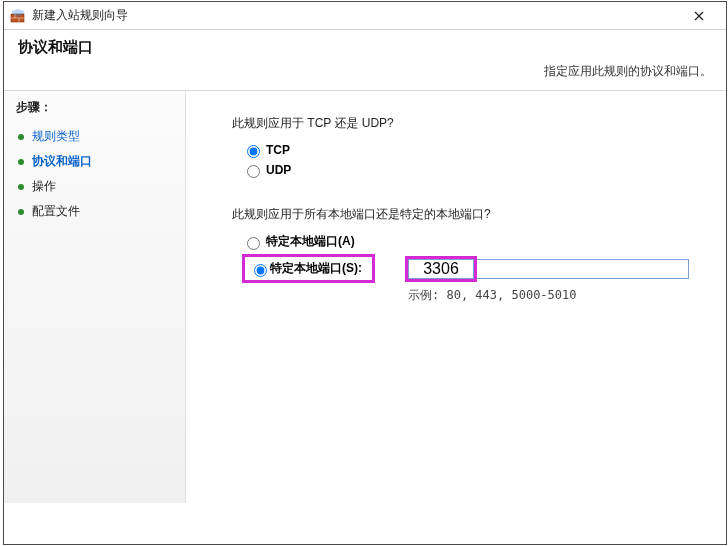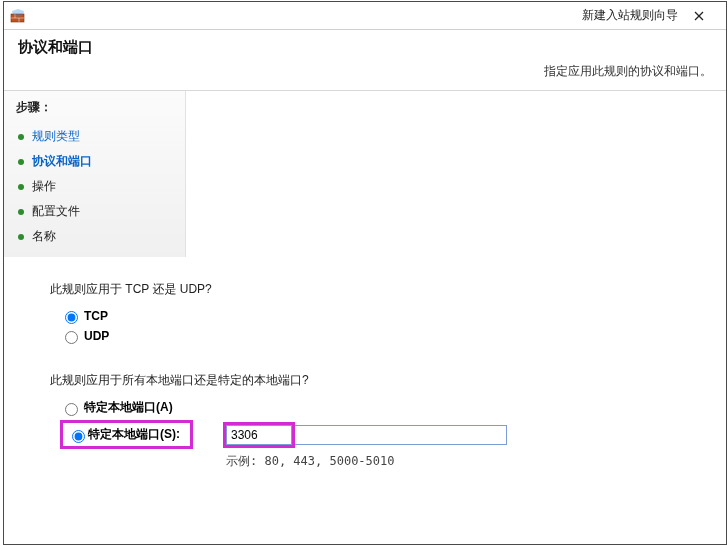--- a/index.html
+++ b/index.html
@@ -11,21 +11,20 @@
     margin: 1px 0 0 3px;
     background: #ffffff;
     border: 1px solid #4a4a4a;
   }
   .titlebar {
     height: 28px;
     display: flex;
     align-items: center;
     padding: 0 6px;
     border-bottom: 1px solid #d0d0d0;
-    text-align: right;
   }
   .titlebar .icon-wrap {
     width: 16px; height: 16px;
     margin-right: 6px;
     display: flex; align-items: center; justify-content: center;
   }
   .titlebar .title { flex: 1; color: #222; }
   .titlebar .close {
     width: 42px; height: 28px;
     display: flex; align-items: center; justify-content: center;
@@ -34,21 +33,20 @@
   }
   .header {
     padding: 8px 14px 10px 14px;
     border-bottom: 1px solid #d8d8d8;
   }
   .header h1 { margin: 0; font-size: 15px; font-weight: bold; color: #111; }
   .header .subtitle { margin-top: 6px; color: #333; text-align: right; }
   .body {
     display: flex;
     height: calc(100% - 28px - 58px - 44px);
-    flex-direction: column;
   }
   .sidebar {
     width: 182px;
     background: linear-gradient(#fbfbfb, #f0f0f0);
     border-right: 1px solid #e2e2e2;
     padding: 8px 12px;
   }
   .sidebar .steps-label { font-weight: bold; color: #222; margin-bottom: 8px; }
   .step-item {
     display: flex; align-items: center;
@@ -91,21 +89,22 @@
     border: 3px solid #d42ad4;
     display: inline-block;
     padding: 0;
     margin-left: 30px;
   }
   .port-input {
     width: 284px; height: 20px;
     border: 1px solid #7a9fd4;
     padding: 1px 4px;
     font-family: "Microsoft YaHei", Tahoma, sans-serif;
-    font-size: 12px;
+    font-size: 16px;
+    text-align: center;
   }
   .port-input.inside-hl { width: 66px; border: 1px solid #7a9fd4; }
   .port-field-wrap {
     display: flex;
     align-items: center;
   }
   .example {
     margin-left: 176px;
     margin-top: 4px;
     color: #444;
@@ -183,24 +182,20 @@
         <span>协议和端口</span>
       </div>
       <div class="step-item">
         <span class="bullet"></span>
         <span>操作</span>
       </div>
       <div class="step-item">
         <span class="bullet"></span>
         <span>配置文件</span>
       </div>
-      <div class="step-item">
-        <span class="bullet"></span>
-        <span>名称</span>
-      </div>
     </div>
 
     <div class="main">
       <div class="q">此规则应用于 TCP 还是 UDP?</div>
       <div class="radios">
         <div class="radio-row">
           <input type="radio" name="proto" checked="" style="">
           <label>TCP</label>
         </div>
         <div class="radio-row">

